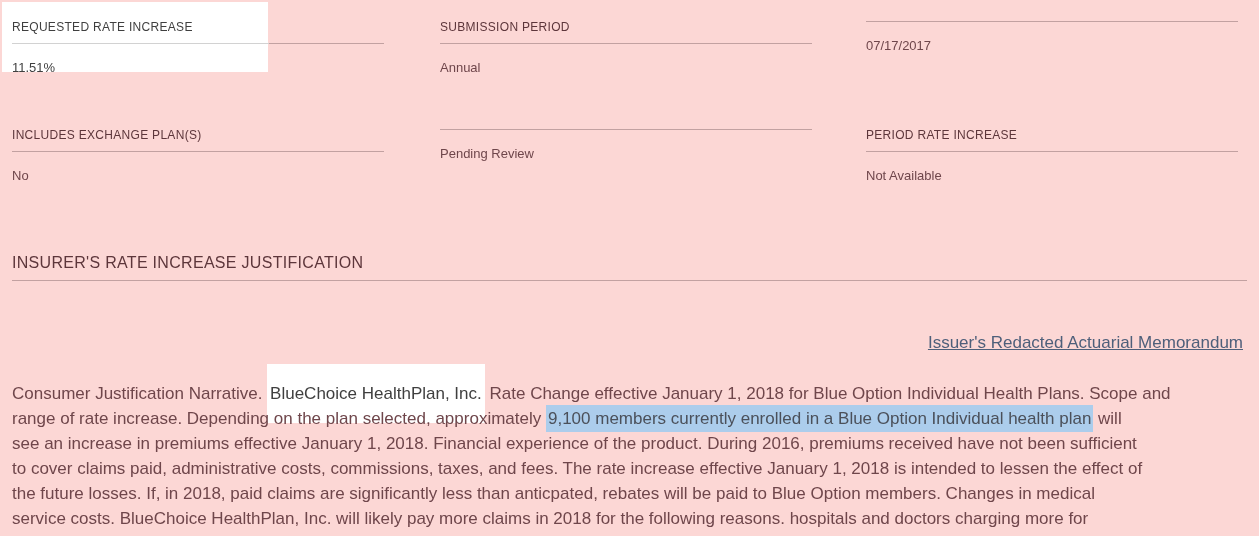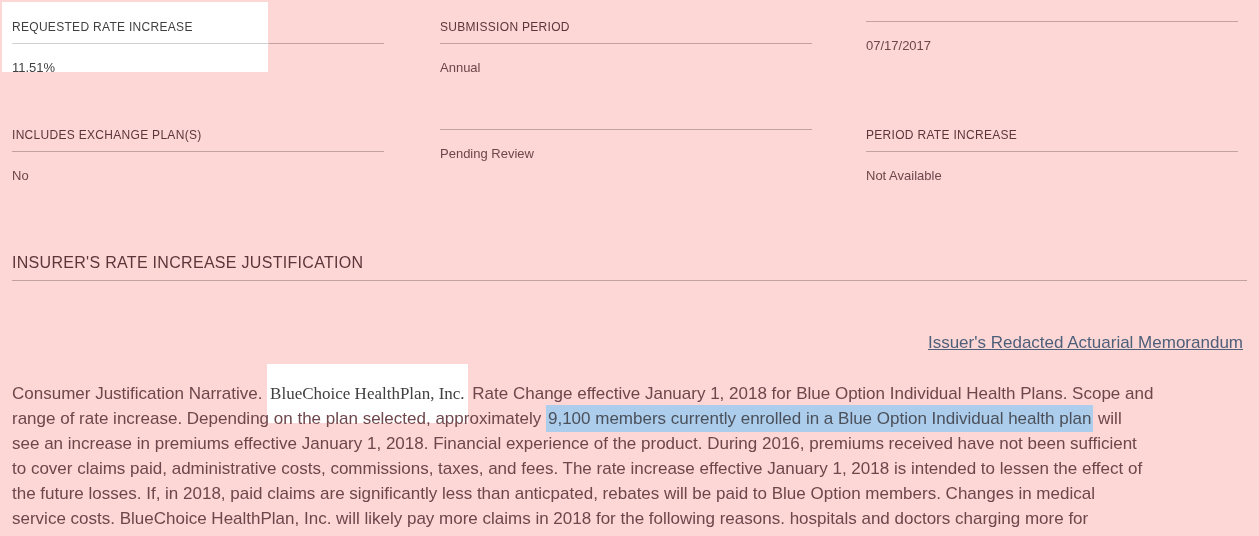--- a/index.html
+++ b/index.html
@@ -70,21 +70,20 @@
     cursor:pointer;white-space:nowrap;
   }
   .narrative{
     position:absolute;left:12px;top:381px;width:1240px;
     font-size:17px;color:var(--body_text);
   }
   .n-line{height:25px;line-height:25px;white-space:nowrap;}
   .hl-white{
     background:var(--cutout_white);color:var(--neutral_text);
     padding:20px 3px;
-    font-family:Liberation Serif, serif;
   }
   .hl-blue{
     background:var(--selection_blue);color:var(--selection_text);
     padding:4px 2px;
     margin-top:43px;
   }
 </style>
 </head>
 <body>
 

